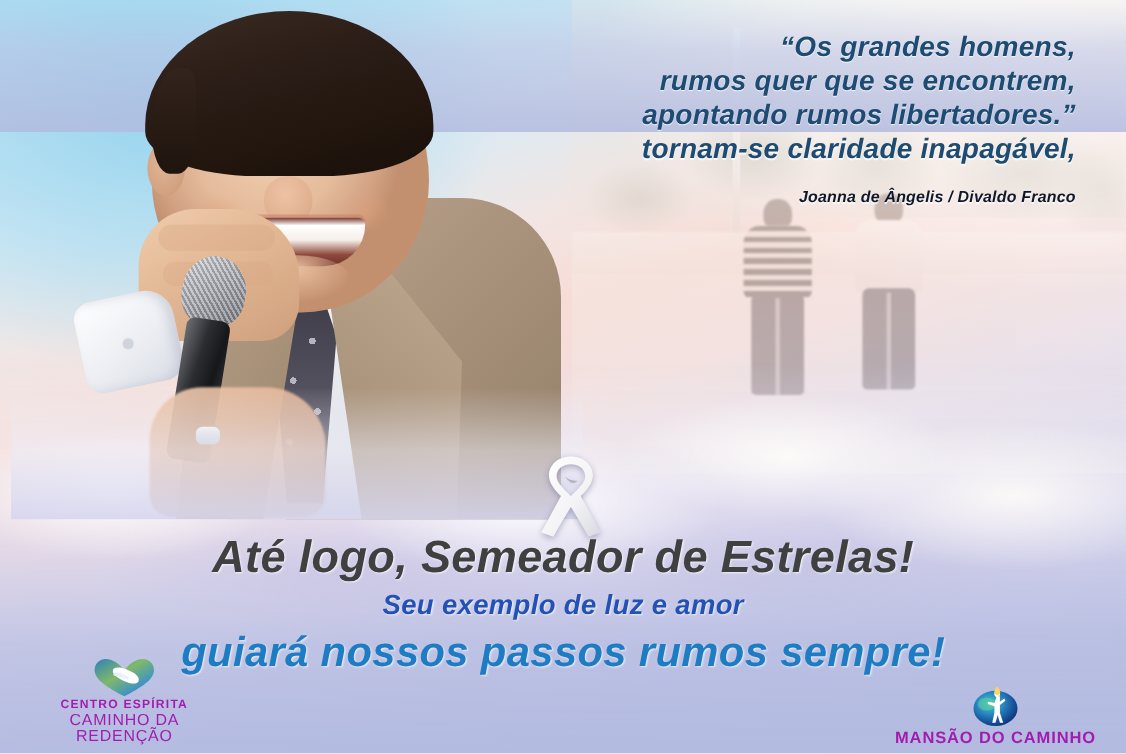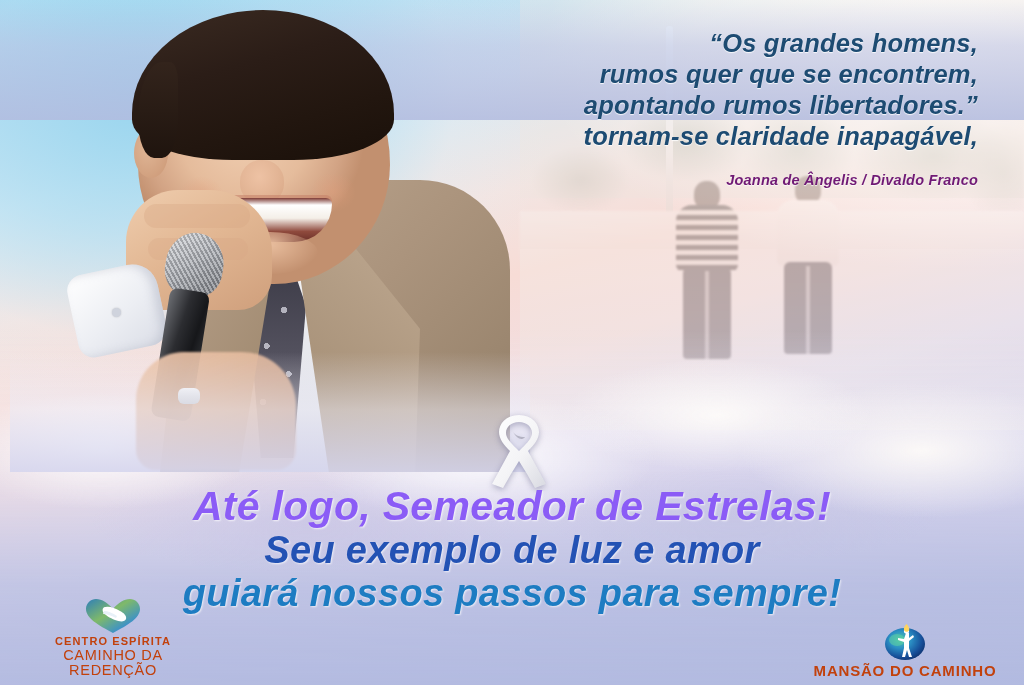--- a/index.html
+++ b/index.html
@@ -187,44 +187,44 @@
   
   .quote{
     position:absolute;right:46px;top:28px;width:560px;text-align:right;
     font-style:italic;font-weight:bold;color:#1d4b72;
     font-size:25.5px;line-height:31px;letter-spacing:.2px;
     text-shadow:0 1px 1px rgba(255,255,255,.85);
   }
   .quote div{white-space:nowrap;}
   .quote-credit{
     position:absolute;right:46px;top:172px;width:560px;text-align:right;
-    font-style:italic;font-weight:bold;color:#701a75;font-size:14.5px;
+    font-style:italic;font-weight:bold;color:#0f172a;font-size:14.5px;
     letter-spacing:.2px;text-shadow:0 1px 1px rgba(255,255,255,.8);
   }
 
   
   .ribbon{position:absolute;left:482px;top:412px;width:74px;height:82px;}
   .ribbon svg{display:block;filter:drop-shadow(0 2px 3px rgba(90,90,130,.45));}
 
   
   .headline{position:absolute;left:0;right:0;top:484px;text-align:center;
     font-style:italic;font-weight:bold;letter-spacing:.3px;}
-  .hl1{font-size:41px;line-height:45px;color:#8b5cf6;
+  .hl1{font-size:41px;line-height:45px;color:#404040;
     text-shadow:1px 1px 2px rgba(255,255,255,.75);}
-  .hl2{font-size:38px;line-height:43px;color:#2352b4;
+  .hl2{font-size:25px;line-height:43px;color:#2352b4;
     text-shadow:1px 1px 2px rgba(255,255,255,.7);}
   .hl3{font-size:38px;line-height:43px;color:#1d7cc2;
     text-shadow:1px 1px 2px rgba(255,255,255,.7);}
 
   
   .logo{position:absolute;bottom:6px;display:flex;flex-direction:column;align-items:center;}
   .logo-left{left:18px;width:190px;}
   .logo-right{right:14px;width:210px;}
   .logo-mark{height:38px;display:flex;align-items:center;justify-content:center;}
-  .logo-text{text-align:center;color:#c2410c;line-height:1.08;margin-top:1px;}
+  .logo-text{text-align:center;color:#a21caf;line-height:1.08;margin-top:1px;}
   .lt-small{font-size:11px;font-weight:bold;letter-spacing:1.1px;}
   .lt-big{font-size:14.5px;font-weight:normal;letter-spacing:.7px;}
   .lt-one{font-size:15px;font-weight:bold;letter-spacing:.8px;}
 </style>
 </head>
 <body>
 
 <div id="poster">
 
   <div class="bg-layer bg-sky"></div>
@@ -299,21 +299,21 @@
         </linearGradient>
       </defs>
       <path fill="url(#rg)" d="M37 3 C24 3 17 12 17 20 C17 27 22 33 28 39 L10 72 L21 76 L29 62 L37 49 L45 62 L53 76 L64 72 L46 39 C52 33 57 27 57 20 C57 12 50 3 37 3 Z M37 10 C45 10 50 15 50 21 C50 26 45 31 40 36 L37 39 L34 36 C29 31 24 26 24 21 C24 15 29 10 37 10 Z"></path>
       <path fill="#8e8e9e" opacity=".55" d="M31 20 C33 23 37 25 43 25 C40 29 35 27 31 20 Z"></path>
     </svg>
   </div>
 
   <div class="headline">
     <div class="hl1">Até logo, Semeador de Estrelas!</div>
     <div class="hl2">Seu exemplo de luz e amor</div>
-    <div class="hl3">guiará nossos passos para sempre!</div>
+    <div class="hl3">guiará nossos passos rumos sempre!</div>
   </div>
 
   <div class="logo logo-left">
     <div class="logo-mark">
       <svg width="58" height="36" viewBox="0 0 58 36" xmlns="http://www.w3.org/2000/svg" aria-hidden="true">
         <defs>
           <linearGradient id="hl" x1="0" y1="0" x2="1" y2="1">
             <stop offset="0%" stop-color="#2f7fb8"></stop>
             <stop offset="42%" stop-color="#7fb96a"></stop>
             <stop offset="75%" stop-color="#3f93c4"></stop>

